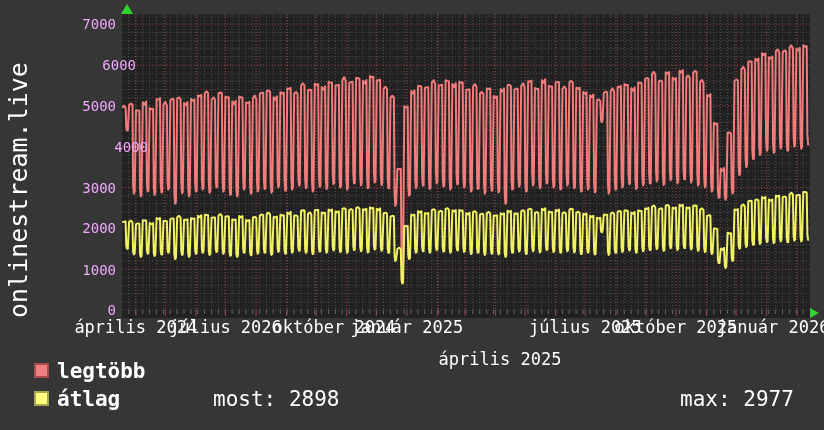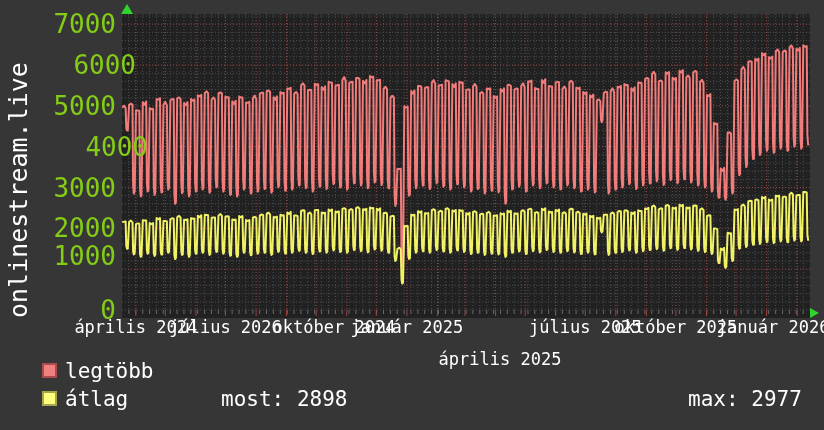--- a/index.html
+++ b/index.html
@@ -15,43 +15,43 @@
     transform:rotate(-90deg);transform-origin:0 0;
     font-size:25px;letter-spacing:0px;white-space:nowrap;color:#fff;
   }
   #plot{
     position:absolute;left:122px;top:14px;width:688px;height:304px;
     background:#212121;
   }
   #plot svg{position:absolute;left:0;top:0;}
   .ylab{
     position:absolute;left:0;width:116px;text-align:right;
-    font-size:26px;line-height:20px;color:#84cc16;
+    font-size:14px;line-height:20px;color:#f0abfc;
   }
   .xlab{
     position:absolute;top:319px;transform:translateX(-50%);
     font-size:17px;line-height:17px;color:#fff;white-space:nowrap;
   }
   .arrow-up{
     position:absolute;left:121px;top:4px;width:0;height:0;
     border-left:6px solid transparent;border-right:6px solid transparent;
     border-bottom:10px solid #2fd42f;
   }
   .arrow-right{
     position:absolute;left:810px;top:308px;width:0;height:0;
     border-top:5px solid transparent;border-bottom:5px solid transparent;
     border-left:9px solid #2fd42f;
   }
-  .legend-row{position:absolute;left:42px;height:18px;text-align:center;}
+  .legend-row{position:absolute;left:34px;height:18px;text-align:center;}
   .swatch{
     position:absolute;left:0;top:1px;width:15px;height:15px;box-sizing:border-box;
   }
   .sw-red{background:#f08080;border:2px solid #aa4c4c;}
   .sw-yellow{background:#ffff7d;border:2px solid #a6a64e;}
-  .legend-label{position:absolute;left:23px;top:0;font-size:21px;line-height:19px;}
+  .legend-label{position:absolute;left:23px;top:0;font-size:21px;line-height:19px;font-weight:bold;}
   .stat{position:absolute;top:0;font-size:21px;line-height:19px;white-space:pre;}
 </style>
 </head>
 <body>
 
 <div id="stage">
 
   <div class="vtitle">onlinestream.live</div>
 
   <div id="plot">
@@ -345,21 +345,21 @@
   <div class="arrow-up"></div>
   <div class="arrow-right"></div>
 
   <div id="ylabels">
       <div class="ylab" style="top: 14.2px;">7000</div>
       <div class="ylab" style="top: 55.0286px; margin-left: 20px;">6000</div>
       <div class="ylab" style="top: 95.8571px;">5000</div>
       <div class="ylab" style="top: 136.686px; margin-left: 32px;">4000</div>
       <div class="ylab" style="top: 177.514px;">3000</div>
       <div class="ylab" style="top: 218.343px;">2000</div>
-      <div class="ylab" style="top: 246px; text-align: right;">1000</div>
+      <div class="ylab" style="top: 260px; text-align: right;">1000</div>
       <div class="ylab" style="top: 300px;">0</div>
     </div>
   <div id="xlabels">
       <div class="xlab" style="left: 135.8px;">április 2024</div>
       <div class="xlab" style="left: 225.5px;">július 2026</div>
       <div class="xlab" style="left: 334px;">október 2024</div>
       <div class="xlab" style="left: 406.9px;">január 2025</div>
       <div class="xlab" style="left: 500px; margin-top: 32px;">április 2025</div>
       <div class="xlab" style="left: 585.3px;">július 2025</div>
       <div class="xlab" style="left: 675.9px;">október 2025</div>

